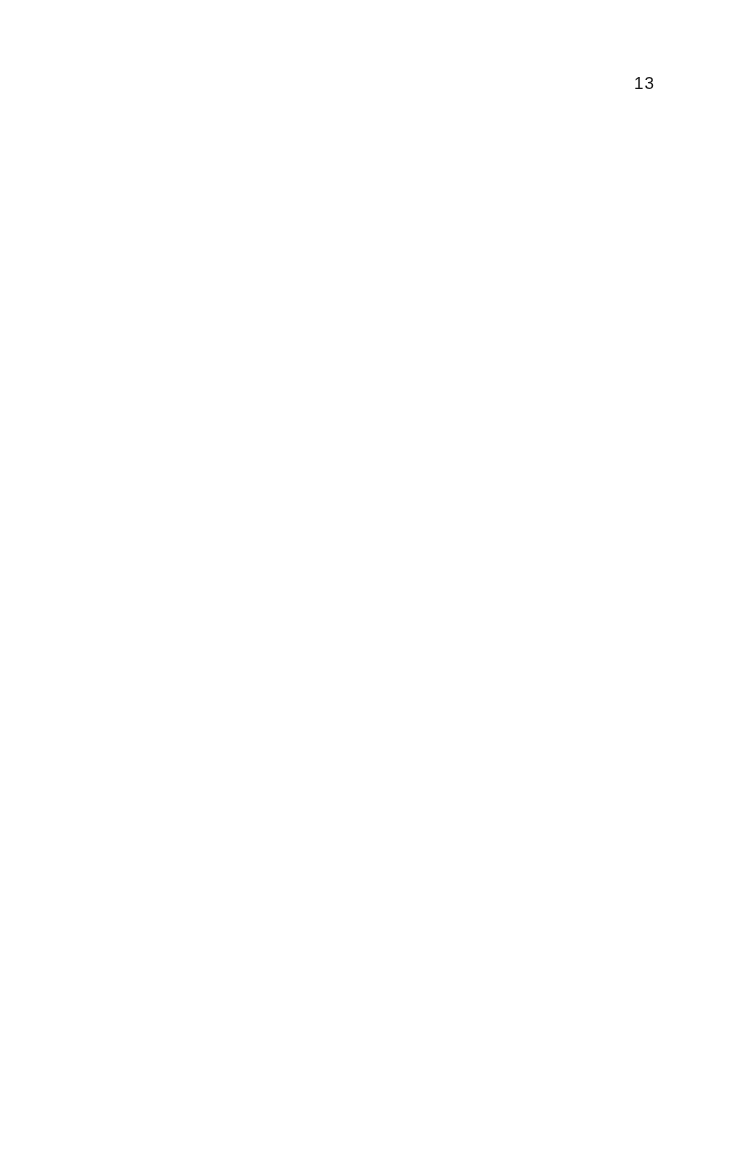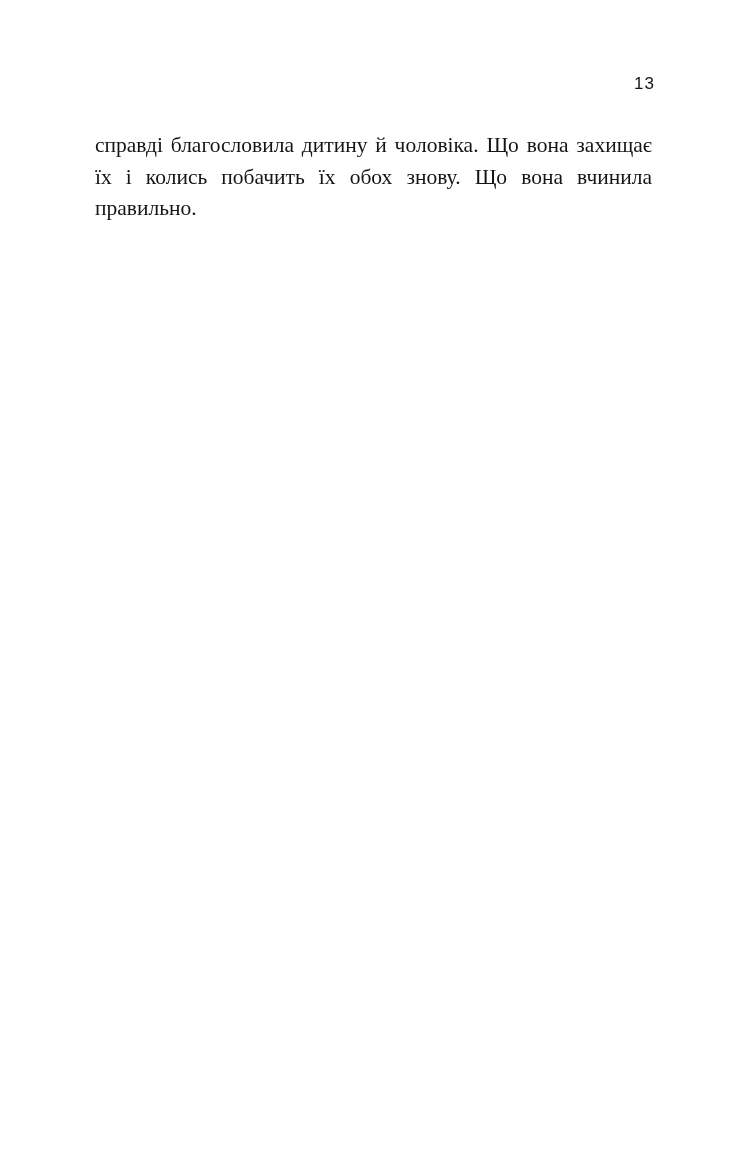--- a/index.html
+++ b/index.html
@@ -49,16 +49,15 @@
   }
 </style>
 </head>
 <body>
 
 <div class="page">
 
   <div class="page-number">13</div>
 
   <div class="text-block">
-    <p class="para">справді благословила дитину й чоловіка. Що вона захищає їх і колись побачить їх обох знову. Що вона вчинила правильно.</p>
   </div>
 
 </div>
 
 </body></html>

